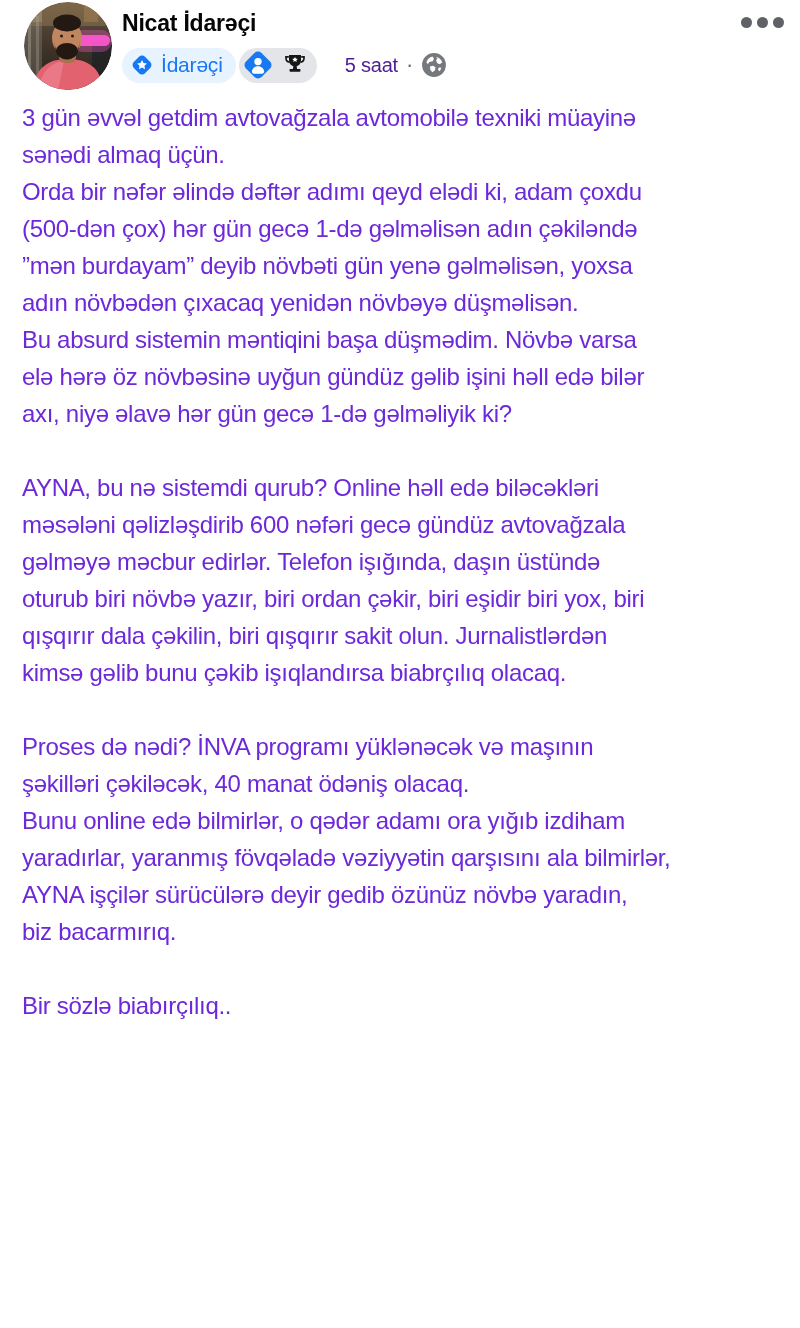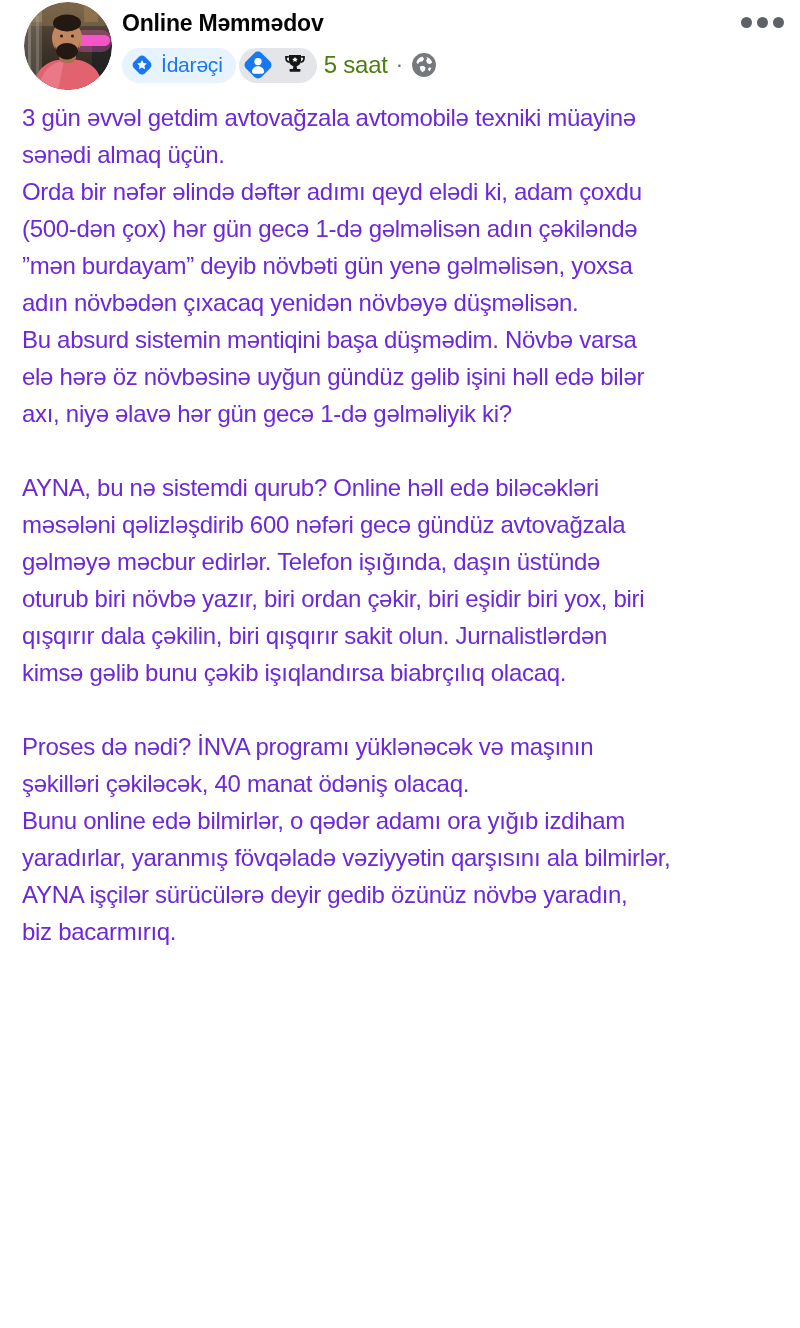--- a/index.html
+++ b/index.html
@@ -27,21 +27,21 @@
     display:flex;align-items:center;gap:3px;
   }
   .pill{
     display:flex;align-items:center;
     border-radius:18px;height:35px;box-sizing:border-box;
   }
   .pill-admin{background:#E7F3FF;padding:0 13px 0 7px;gap:6px;}
   .pill-admin .label{color:#1877F2;font-size:21px;font-weight:500;letter-spacing:-.2px;}
   .pill-badges{background:#E3E5E9;padding:0 8px 0 1px;gap:5px;}
   .meta{display:flex;align-items:center;gap:8px;margin-left:4px;}
-  .timestamp{font-size:24px;color:#4d7c0f;letter-spacing:-.2px;}
+  .timestamp{font-size:20px;color:#4c1d95;letter-spacing:-.2px;margin-left:21px;}
   .middot{font-size:22px;color:#65676B;}
   .dots{
     position:absolute;left:737px;top:13px;
     display:flex;gap:5px;align-items:center;cursor:pointer;
     padding:4px;
   }
   .dots i{width:11px;height:11px;border-radius:50%;background:#5e6165;display:block;}
   
   .post-body{
     position:absolute;left:22px;top:99px;width:772px;
@@ -90,21 +90,21 @@
           <ellipse cx="43" cy="36" rx="15" ry="17.5" fill="#bf8660"></ellipse>
           <ellipse cx="43" cy="21" rx="14" ry="8.5" fill="#241812"></ellipse>
           <path d="M30 36 c0 15 6 21.5 13 21.5 c7 0 13 -6.5 13 -21.5 c0 11 -4 17.5 -13 17.5 c-9 0 -13 -6.5 -13 -17.5 z" fill="#241812"></path>
           <ellipse cx="43" cy="49" rx="11" ry="8" fill="#241812"></ellipse>
           <circle cx="37.5" cy="34" r="1.5" fill="#2a1d15"></circle>
           <circle cx="48.5" cy="34" r="1.5" fill="#2a1d15"></circle>
         </g>
       </svg>
     </div>
 
-    <div class="author">Online Məmmədov</div>
+    <div class="author">Nicat İdarəçi</div>
 
     <div class="badge-row">
 
       <div class="pill pill-admin">
         <svg width="26" height="26" viewBox="0 0 28 28">
           <rect x="5.5" y="5.5" width="17" height="17" rx="4.5" fill="#1877F2" transform="rotate(45 14 14)"></rect>
           <path fill="#ffffff" d="M14 8.6 L15.6 11.9 L19.3 12.4 L16.6 14.9 L17.3 18.5 L14 16.7 L10.7 18.5 L11.4 14.9 L8.7 12.4 L12.4 11.9 Z"></path>
         </svg>
         <span class="label">İdarəçi</span>
       </div>
@@ -160,15 +160,16 @@
 gəlməyə məcbur edirlər. Telefon işığında, daşın üstündə
 oturub biri növbə yazır, biri ordan çəkir, biri eşidir biri yox, biri
 qışqırır dala çəkilin, biri qışqırır sakit olun. Jurnalistlərdən
 kimsə gəlib bunu çəkib işıqlandırsa biabrçılıq olacaq.</p>
     <p>Proses də nədi? İNVA programı yüklənəcək və maşının
 şəkilləri çəkiləcək, 40 manat ödəniş olacaq.
 Bunu online edə bilmirlər, o qədər adamı ora yığıb izdiham
 yaradırlar, yaranmış fövqəladə vəziyyətin qarşısını ala bilmirlər,
 AYNA işçilər sürücülərə deyir gedib özünüz növbə yaradın,
 biz bacarmırıq.</p>
+    <p>Bir sözlə biabırçılıq..</p>
   </div>
 
 </div>
 
 </body></html>

